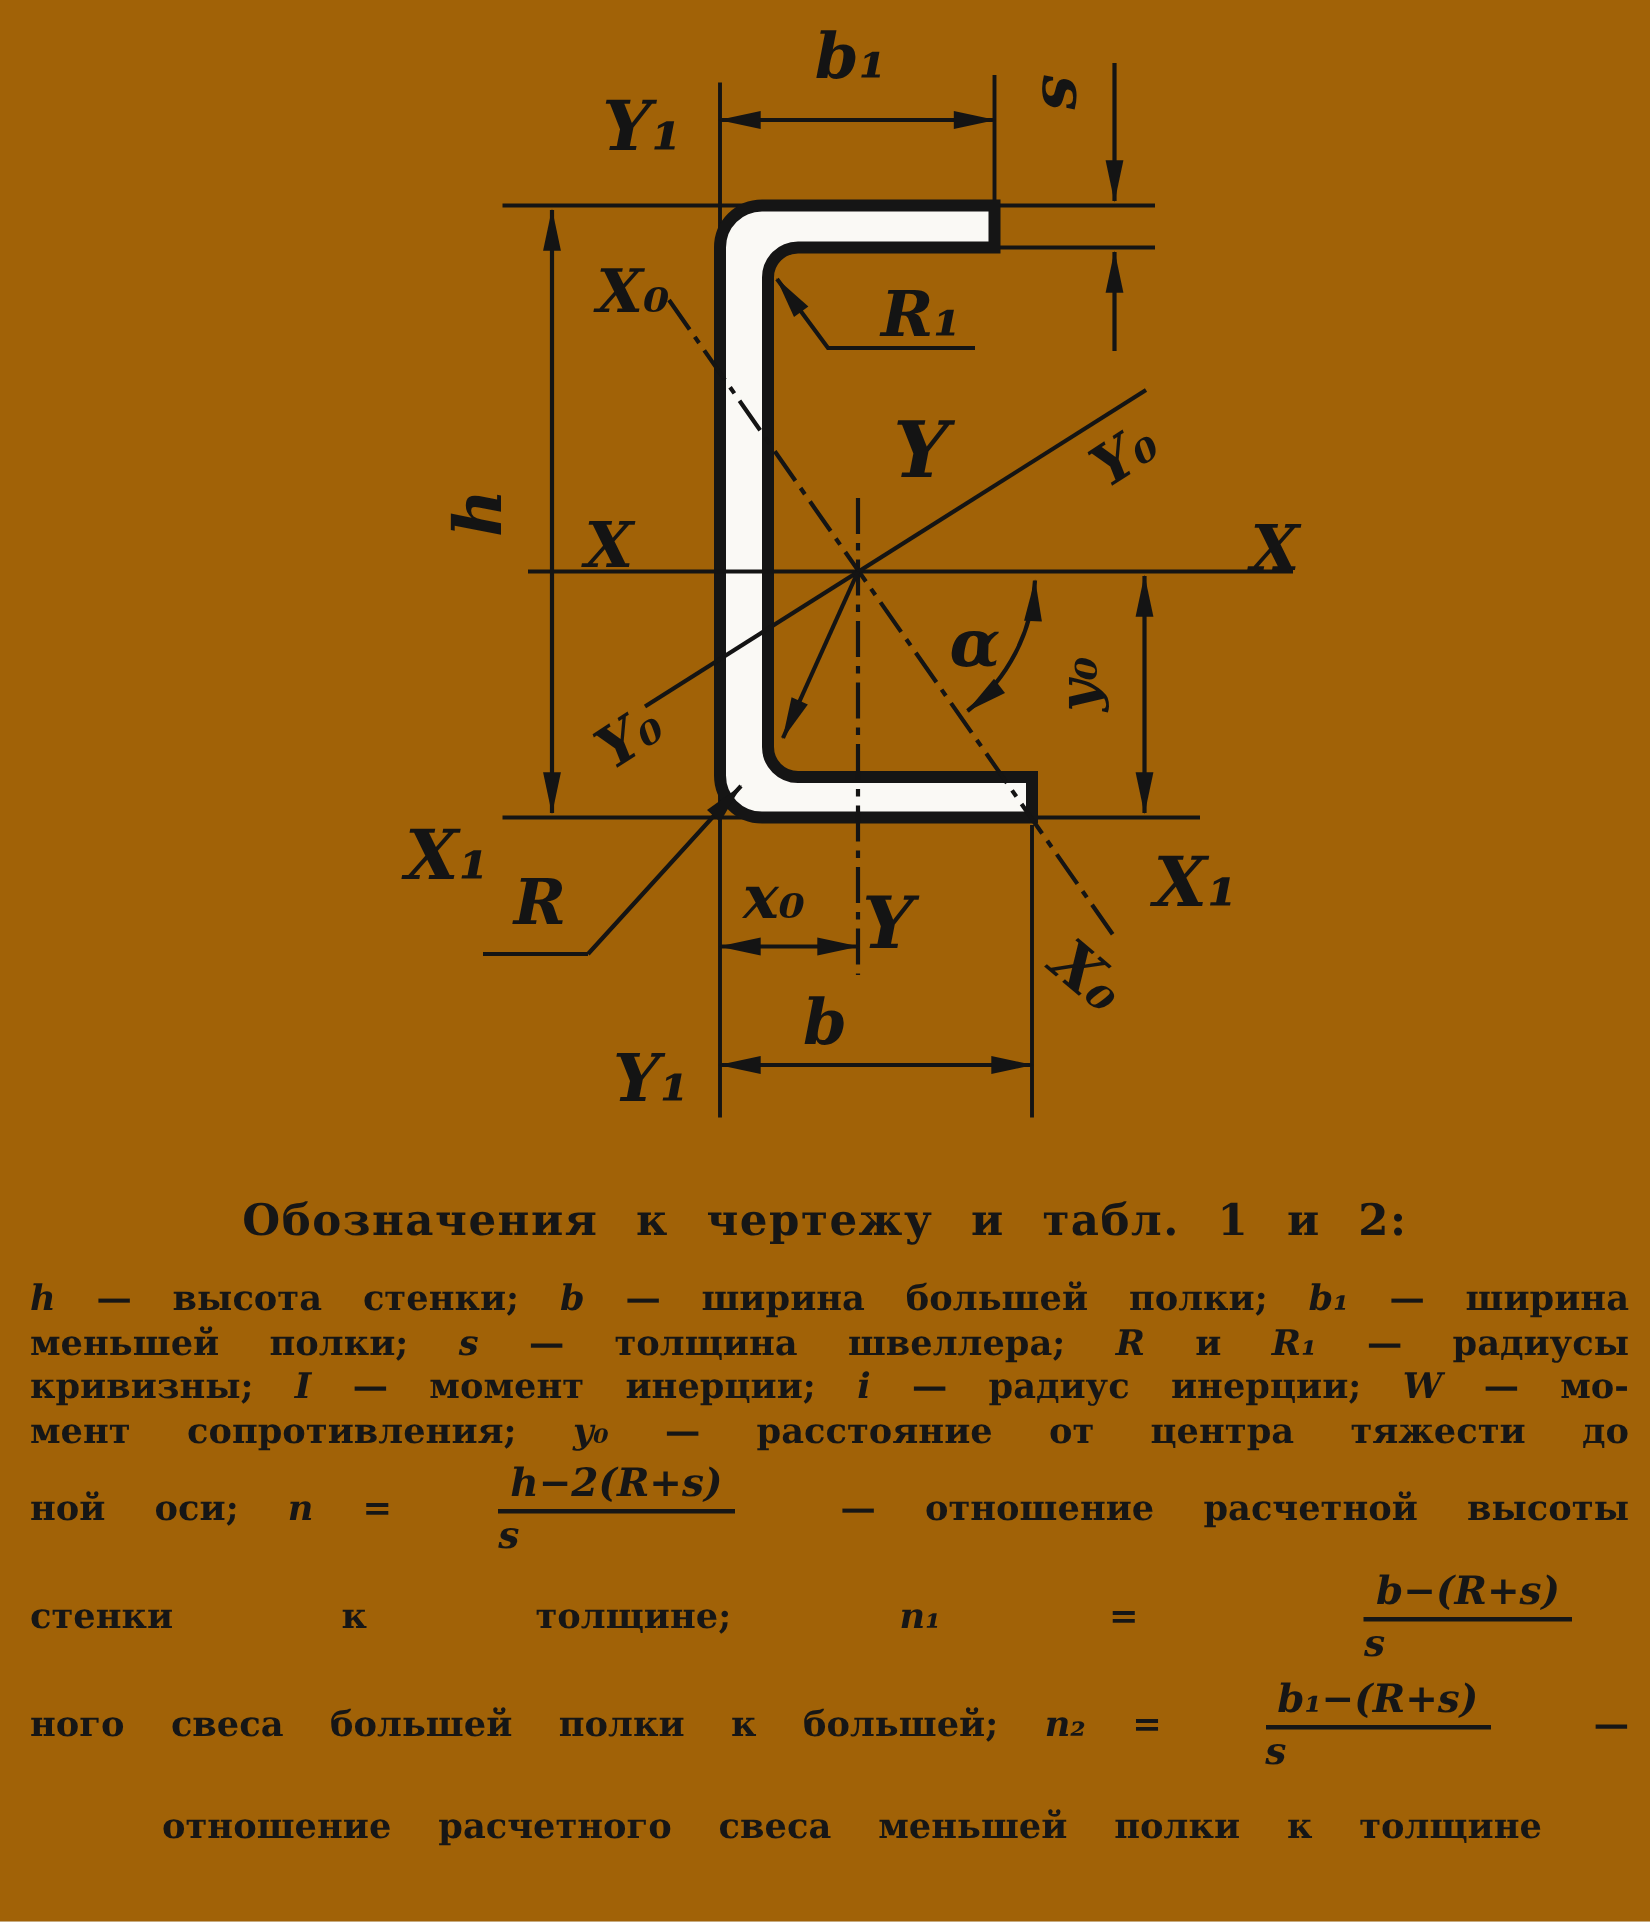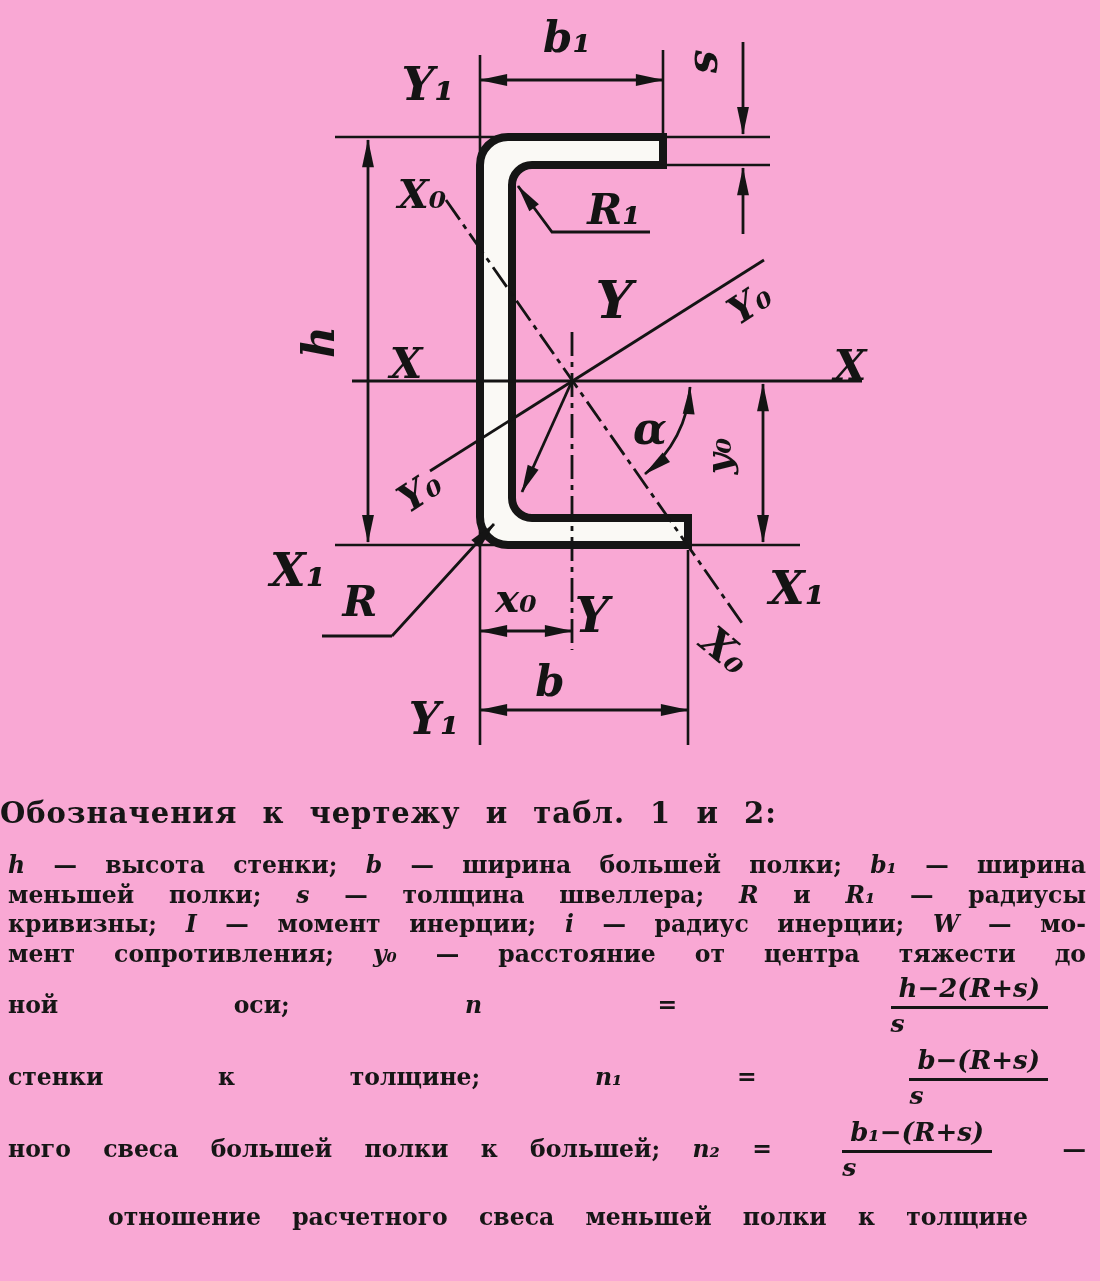--- a/index.html
+++ b/index.html
@@ -1,44 +1,46 @@
 <!DOCTYPE html>
 <html><head>
 <meta charset="utf-8">
 <style>
   html,body{margin:0;padding:0;background:#e8e6e0;}
   .page{
     position:relative;
     width:1100px;height:1281px;
     margin:0 auto;
-    background:#f9a8d4;
+    background:#a16207;
     color:#161616;
     font-family:"DejaVu Serif", "Liberation Serif", serif;
     overflow:hidden;
   }
   
   .diagram{position:absolute;top:0;left:0;width:1100px;height:782px;}
   svg text{
     font-family:"DejaVu Serif", "Liberation Serif", serif;
     font-style:italic;font-weight:bold;fill:#141414;
   }
   
   .heading{
     position:absolute;top:796px;left:0;width:100%;
+    text-align:center;
     font-size:29px;font-weight:bold;
     word-spacing:14px;letter-spacing:1px;
   }
   
   .para{
     position:absolute;top:851px;left:8px;right:14px;
   }
   .pline{
     font-size:23.5px;line-height:29.5px;font-weight:bold;
     text-align:justify;text-align-last:justify;
     word-spacing:3px;
+    margin-left:12px;
   }
   .pline .it{font-style:italic;}
   .pline.tall{line-height:72px;}
   .pline:last-child{margin:18px 58px 0 100px;}
   .frac{
     display:inline-block;vertical-align:middle;
     margin:0 38px;font-style:italic;line-height:1.15;
   }
   .fnum{display:block;font-size:26px;padding:0 8px 2px;border-bottom:3px solid #161616;}
   .fden{display:block;font-size:25px;padding-top:1px;}
@@ -119,19 +121,19 @@
   </svg>
   </div>
 
   <div class="heading">Обозначения к чертежу и табл. 1 и 2:</div>
 
   <div class="para">
       <div class="pline"><span class="it">h</span><span> — высота стенки; </span><span class="it">b</span><span> — ширина большей полки; </span><span class="it">b₁</span><span> — ширина</span></div>
       <div class="pline"><span>меньшей полки; </span><span class="it">s</span><span> — толщина швеллера; </span><span class="it">R</span><span> и </span><span class="it">R₁</span><span> — радиусы</span></div>
       <div class="pline"><span>кривизны; </span><span class="it">I</span><span> — момент инерции; </span><span class="it">i</span><span> — радиус инерции; </span><span class="it">W</span><span> — мо-</span></div>
       <div class="pline"><span>мент сопротивления; </span><span class="it">y₀</span><span> — расстояние от центра тяжести до</span></div>
-      <div class="pline tall"><span>ной оси; </span><span class="it">n</span><span> = </span><span class="frac"><span class="fnum">h−2(R+s)</span><span class="fden">s</span></span></div>
+      <div class="pline tall"><span>ной оси; </span><span class="it">n</span><span> = </span><span class="frac"><span class="fnum">h−2(R+s)</span><span class="fden">s</span></span><span> — отношение расчетной высоты</span></div>
       <div class="pline tall"><span>стенки к толщине; </span><span class="it">n₁</span><span> = </span><span class="frac"><span class="fnum">b−(R+s)</span><span class="fden">s</span></span></div>
       <div class="pline tall"><span>ного свеса большей полки к большей; </span><span class="it">n₂</span><span> = </span><span class="frac"><span class="fnum">b₁−(R+s)</span><span class="fden">s</span></span><span> —</span></div>
       <div class="pline"><span>отношение расчетного свеса меньшей полки к толщине</span></div>
     </div>
 
 </div>
 
 </body></html>

